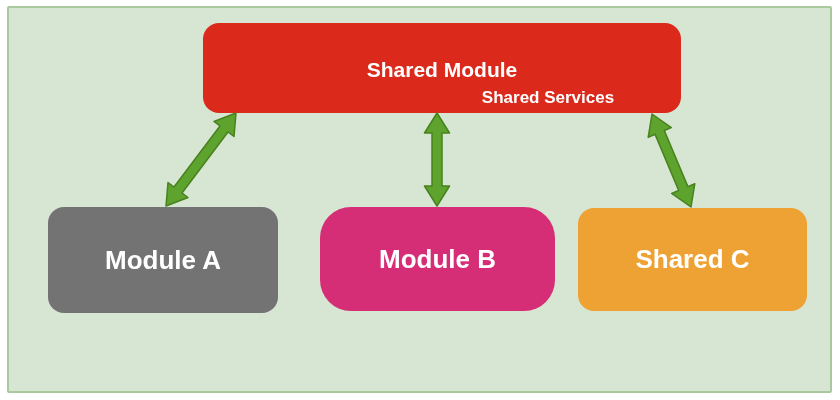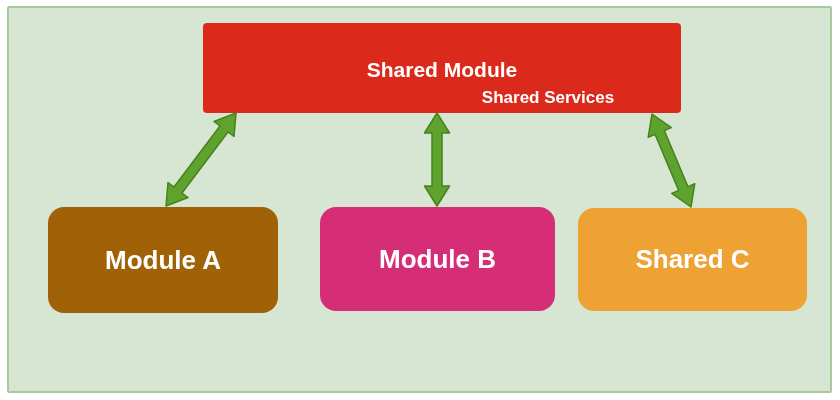--- a/index.html
+++ b/index.html
@@ -23,21 +23,21 @@
   }
   .node {
     position: absolute;
     color: #ffffff;
     font-weight: bold;
     box-sizing: border-box;
   }
   .node-shared {
     left: 203px; top: 23px;
     width: 478px; height: 90px;
-    border-radius: 4px;
+    border-radius: 16px;
     padding-left: 36px;
   }
   .shared-title {
     position: absolute;
     left: 0; right: 0;
     top: 36px;
     text-align: center;
     font-size: 21px;
     line-height: 21px;
   }
@@ -72,25 +72,25 @@
 
 <div class="stage">
 
   <div class="frame" style="background-color: rgb(215, 229, 211); border-color: rgb(169, 200, 158);"></div>
 
   <div class="node node-shared" style="background-color: rgb(219, 42, 27); color: rgb(255, 255, 255);">
     <div class="shared-title">Shared Module</div>
     <div class="shared-service">Shared Services</div>
   </div>
 
-  <div class="node module node-module-a" style="background-color: #a16207; color: rgb(255, 255, 255);">
+  <div class="node module node-module-a" style="background-color: #737373; color: rgb(255, 255, 255);">
     <span>Module A</span>
   </div>
 
-  <div class="node module node-module-b" style="background-color: rgb(213, 46, 118); color: rgb(255, 255, 255);">
+  <div class="node module node-module-b" style="background-color: rgb(213, 46, 118); color: rgb(255, 255, 255); border-radius: 31px;">
     <span>Module B</span>
   </div>
 
   <div class="node module node-module-c" style="background-color: rgb(238, 162, 51); color: rgb(255, 255, 255);">
     <span>Shared C</span>
   </div>
 
   <svg class="edges-layer" viewBox="0 0 840 400" xmlns="http://www.w3.org/2000/svg">
     <polygon fill="#5da32e" stroke="#47821d" points="236.0,113.0 214.0,121.5 220.0,126.0 174.0,187.0 168.0,182.5 166.0,206.0 188.0,197.5 182.0,193.0 228.0,132.0 234.0,136.5"></polygon>
     <polygon fill="#5da32e" stroke="#47821d" points="437.0,113.0 424.5,133.0 432.0,133.0 432.0,186.0 424.5,186.0 437.0,206.0 449.5,186.0 442.0,186.0 442.0,133.0 449.5,133.0"></polygon>

